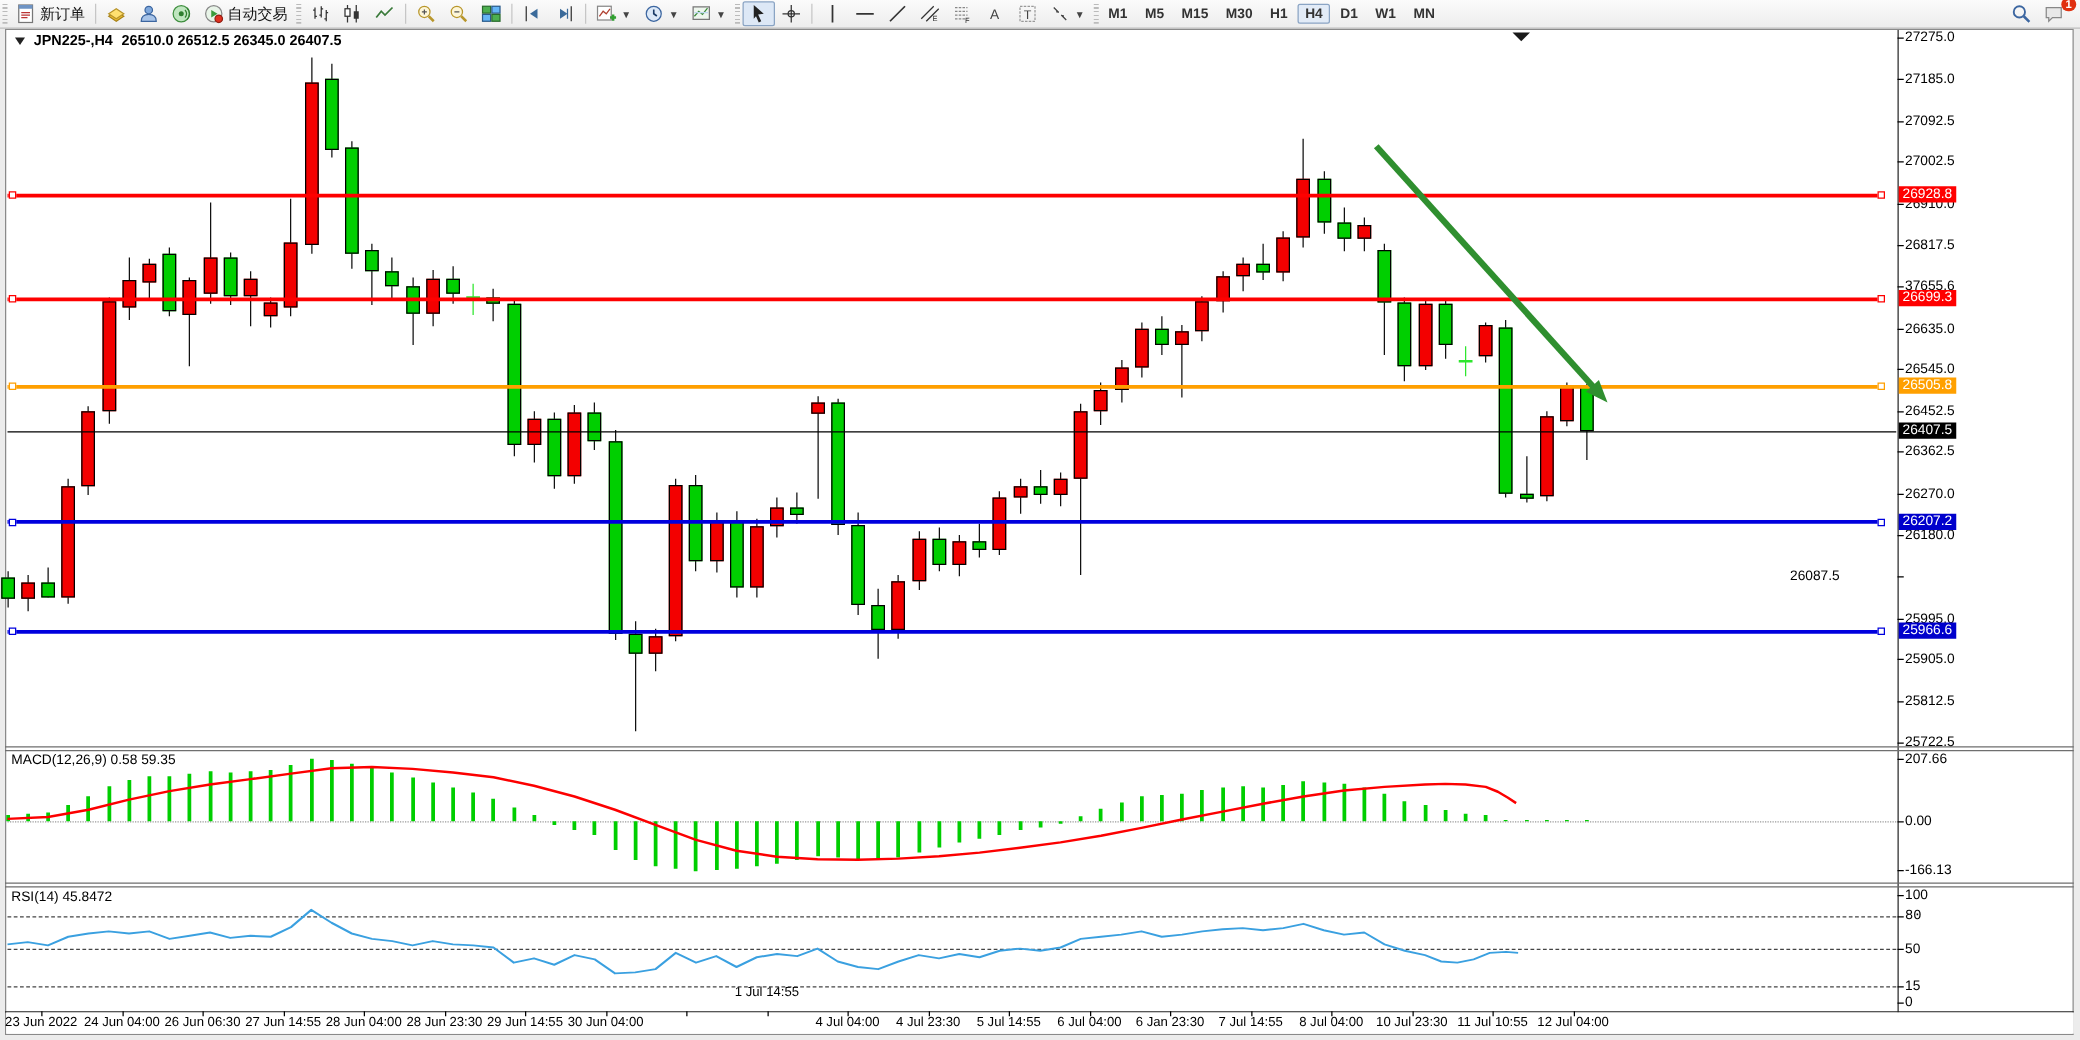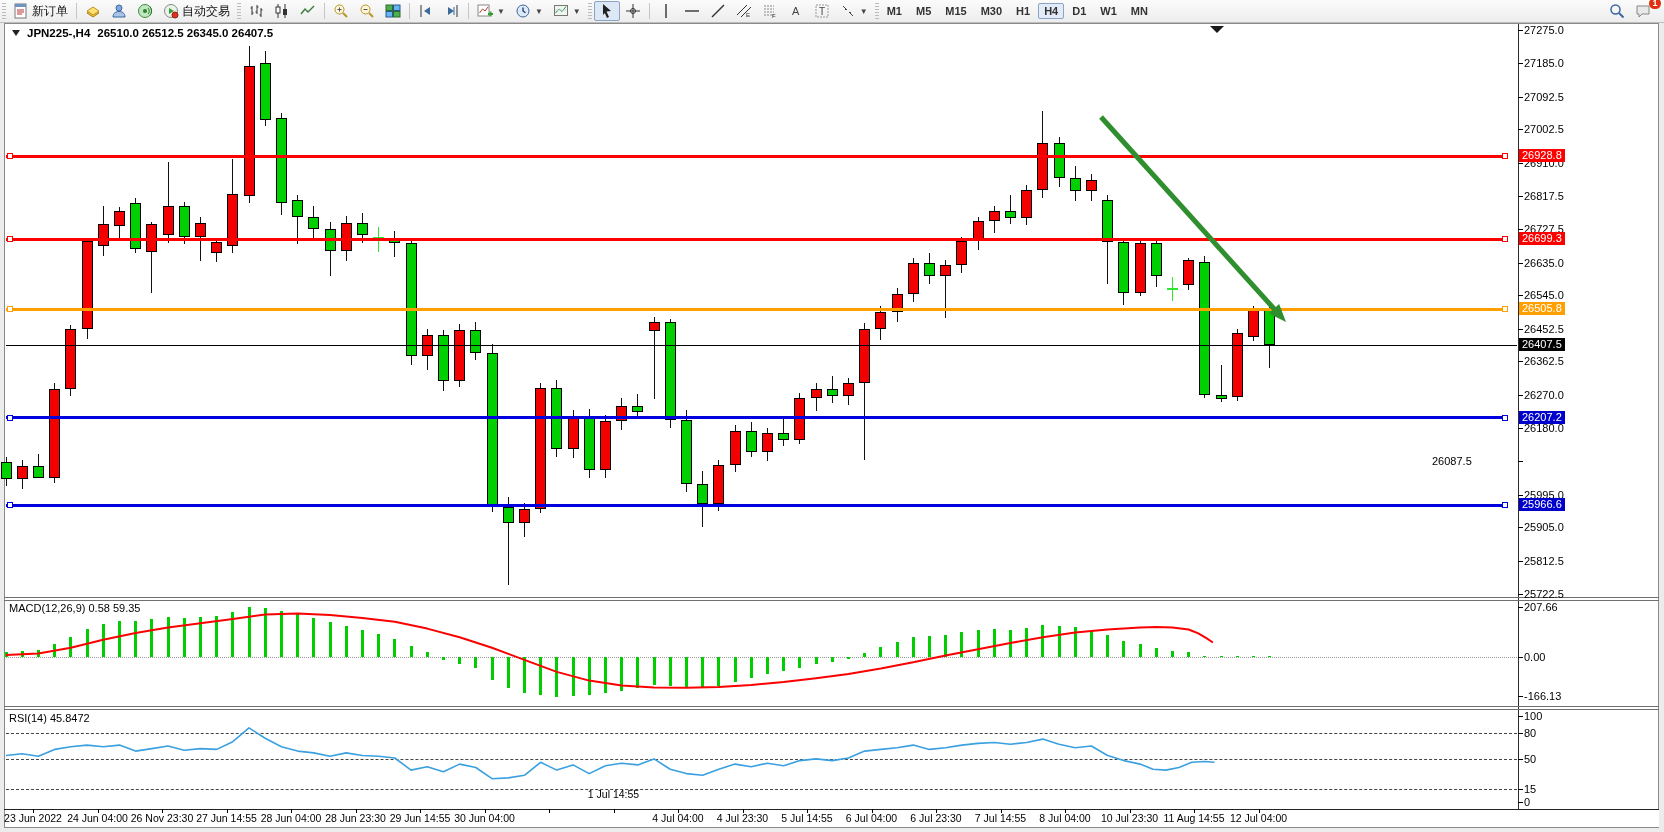--- a/index.html
+++ b/index.html
@@ -422,21 +422,21 @@
       <div class="abs" style="left: 1524px; top: 57.0729px; font-size: 11px; color: rgb(0, 0, 0);">27185.0</div>
       <div class="abs" style="left: 1518px; top: 96.6239px; width: 5px; height: 1px; background: rgb(0, 0, 0);"></div>
       <div class="abs" style="left: 1524px; top: 90.6239px; font-size: 11px; color: rgb(0, 0, 0);">27092.5</div>
       <div class="abs" style="left: 1518px; top: 129.268px; width: 5px; height: 1px; background: rgb(0, 0, 0);"></div>
       <div class="abs" style="left: 1524px; top: 123.268px; font-size: 11px; color: rgb(0, 0, 0);">27002.5</div>
       <div class="abs" style="left: 1518px; top: 162.819px; width: 5px; height: 1px; background: rgb(0, 0, 0);"></div>
       <div class="abs" style="left: 1524px; top: 156.819px; font-size: 11px; color: rgb(0, 0, 0);">26910.0</div>
       <div class="abs" style="left: 1518px; top: 196.37px; width: 5px; height: 1px; background: rgb(0, 0, 0);"></div>
       <div class="abs" style="left: 1524px; top: 190.37px; font-size: 11px; color: rgb(0, 0, 0);">26817.5</div>
       <div class="abs" style="left: 1518px; top: 229.014px; width: 5px; height: 1px; background: rgb(0, 0, 0);"></div>
-      <div class="abs" style="left: 1524px; top: 223.014px; font-size: 11px; color: rgb(0, 0, 0);">26727.5</div>
+      <div class="abs" style="left: 1524px; top: 223.014px; font-size: 11px; color: rgb(0, 0, 0);">37655.6</div>
       <div class="abs" style="left: 1518px; top: 262.565px; width: 5px; height: 1px; background: rgb(0, 0, 0);"></div>
       <div class="abs" style="left: 1524px; top: 256.565px; font-size: 11px; color: rgb(0, 0, 0);">26635.0</div>
       <div class="abs" style="left: 1518px; top: 295.209px; width: 5px; height: 1px; background: rgb(0, 0, 0);"></div>
       <div class="abs" style="left: 1524px; top: 289.209px; font-size: 11px; color: rgb(0, 0, 0);">26545.0</div>
       <div class="abs" style="left: 1518px; top: 328.76px; width: 5px; height: 1px; background: rgb(0, 0, 0);"></div>
       <div class="abs" style="left: 1524px; top: 322.76px; font-size: 11px; color: rgb(0, 0, 0);">26452.5</div>
       <div class="abs" style="left: 1518px; top: 361.404px; width: 5px; height: 1px; background: rgb(0, 0, 0);"></div>
       <div class="abs" style="left: 1524px; top: 355.404px; font-size: 11px; color: rgb(0, 0, 0);">26362.5</div>
       <div class="abs" style="left: 1518px; top: 394.955px; width: 5px; height: 1px; background: rgb(0, 0, 0);"></div>
       <div class="abs" style="left: 1524px; top: 388.955px; font-size: 11px; color: rgb(0, 0, 0);">26270.0</div>
@@ -472,21 +472,21 @@
       <div class="abs" style="left: 1519px; top: 410.734px; background: rgb(0, 0, 204); color: rgb(255, 255, 255); font-size: 11px; line-height: 13px; padding: 0px 3px;">26207.2</div>
       <div class="abs" style="left: 6px; top: 503.503px; width: 1502px; height: 3px; background: rgb(0, 0, 222);"></div>
       <div class="abs" style="left: 7px; top: 502.003px; width: 6px; height: 6px; background: rgb(255, 255, 255); border: 1px solid rgb(0, 0, 222); box-sizing: border-box;"></div>
       <div class="abs" style="left: 1502px; top: 502.003px; width: 6px; height: 6px; background: rgb(255, 255, 255); border: 1px solid rgb(0, 0, 222); box-sizing: border-box;"></div>
       <div class="abs" style="left: 1519px; top: 498.003px; background: rgb(0, 0, 204); color: rgb(255, 255, 255); font-size: 11px; line-height: 13px; padding: 0px 3px;">25966.6</div>
       <div class="abs" style="left: 33px; top: 809px; width: 1px; height: 4px; background: rgb(0, 0, 0);"></div>
       <div class="abs" style="left: 33px; top: 812px; font-size: 10.5px; color: rgb(0, 0, 0); transform: translateX(-50%); white-space: nowrap;">23 Jun 2022</div>
       <div class="abs" style="left: 97.5px; top: 809px; width: 1px; height: 4px; background: rgb(0, 0, 0);"></div>
       <div class="abs" style="left: 97.5px; top: 812px; font-size: 10.5px; color: rgb(0, 0, 0); transform: translateX(-50%); white-space: nowrap;">24 Jun 04:00</div>
       <div class="abs" style="left: 162px; top: 809px; width: 1px; height: 4px; background: rgb(0, 0, 0);"></div>
-      <div class="abs" style="left: 162px; top: 812px; font-size: 10.5px; color: rgb(0, 0, 0); transform: translateX(-50%); white-space: nowrap;">26 Nov 23:30</div>
+      <div class="abs" style="left: 162px; top: 812px; font-size: 10.5px; color: rgb(0, 0, 0); transform: translateX(-50%); white-space: nowrap;">26 Jun 06:30</div>
       <div class="abs" style="left: 226.5px; top: 809px; width: 1px; height: 4px; background: rgb(0, 0, 0);"></div>
       <div class="abs" style="left: 226.5px; top: 812px; font-size: 10.5px; color: rgb(0, 0, 0); transform: translateX(-50%); white-space: nowrap;">27 Jun 14:55</div>
       <div class="abs" style="left: 291px; top: 809px; width: 1px; height: 4px; background: rgb(0, 0, 0);"></div>
       <div class="abs" style="left: 291px; top: 812px; font-size: 10.5px; color: rgb(0, 0, 0); transform: translateX(-50%); white-space: nowrap;">28 Jun 04:00</div>
       <div class="abs" style="left: 355.5px; top: 809px; width: 1px; height: 4px; background: rgb(0, 0, 0);"></div>
       <div class="abs" style="left: 355.5px; top: 812px; font-size: 10.5px; color: rgb(0, 0, 0); transform: translateX(-50%); white-space: nowrap;">28 Jun 23:30</div>
       <div class="abs" style="left: 420px; top: 809px; width: 1px; height: 4px; background: rgb(0, 0, 0);"></div>
       <div class="abs" style="left: 420px; top: 812px; font-size: 10.5px; color: rgb(0, 0, 0); transform: translateX(-50%); white-space: nowrap;">29 Jun 14:55</div>
       <div class="abs" style="left: 484.5px; top: 809px; width: 1px; height: 4px; background: rgb(0, 0, 0);"></div>
       <div class="abs" style="left: 484.5px; top: 812px; font-size: 10.5px; color: rgb(0, 0, 0); transform: translateX(-50%); white-space: nowrap;">30 Jun 04:00</div>
@@ -496,29 +496,29 @@
       <div class="abs" style="left: 613.5px; top: 788px; font-size: 10.5px; color: rgb(0, 0, 0); transform: translateX(-50%); white-space: nowrap;">1 Jul 14:55</div>
       <div class="abs" style="left: 678px; top: 809px; width: 1px; height: 4px; background: rgb(0, 0, 0);"></div>
       <div class="abs" style="left: 678px; top: 812px; font-size: 10.5px; color: rgb(0, 0, 0); transform: translateX(-50%); white-space: nowrap;">4 Jul 04:00</div>
       <div class="abs" style="left: 742.5px; top: 809px; width: 1px; height: 4px; background: rgb(0, 0, 0);"></div>
       <div class="abs" style="left: 742.5px; top: 812px; font-size: 10.5px; color: rgb(0, 0, 0); transform: translateX(-50%); white-space: nowrap;">4 Jul 23:30</div>
       <div class="abs" style="left: 807px; top: 809px; width: 1px; height: 4px; background: rgb(0, 0, 0);"></div>
       <div class="abs" style="left: 807px; top: 812px; font-size: 10.5px; color: rgb(0, 0, 0); transform: translateX(-50%); white-space: nowrap;">5 Jul 14:55</div>
       <div class="abs" style="left: 871.5px; top: 809px; width: 1px; height: 4px; background: rgb(0, 0, 0);"></div>
       <div class="abs" style="left: 871.5px; top: 812px; font-size: 10.5px; color: rgb(0, 0, 0); transform: translateX(-50%); white-space: nowrap;">6 Jul 04:00</div>
       <div class="abs" style="left: 936px; top: 809px; width: 1px; height: 4px; background: rgb(0, 0, 0);"></div>
-      <div class="abs" style="left: 936px; top: 812px; font-size: 10.5px; color: rgb(0, 0, 0); transform: translateX(-50%); white-space: nowrap;">6 Jul 23:30</div>
+      <div class="abs" style="left: 936px; top: 812px; font-size: 10.5px; color: rgb(0, 0, 0); transform: translateX(-50%); white-space: nowrap;">6 Jan 23:30</div>
       <div class="abs" style="left: 1000.5px; top: 809px; width: 1px; height: 4px; background: rgb(0, 0, 0);"></div>
       <div class="abs" style="left: 1000.5px; top: 812px; font-size: 10.5px; color: rgb(0, 0, 0); transform: translateX(-50%); white-space: nowrap;">7 Jul 14:55</div>
       <div class="abs" style="left: 1065px; top: 809px; width: 1px; height: 4px; background: rgb(0, 0, 0);"></div>
       <div class="abs" style="left: 1065px; top: 812px; font-size: 10.5px; color: rgb(0, 0, 0); transform: translateX(-50%); white-space: nowrap;">8 Jul 04:00</div>
       <div class="abs" style="left: 1129.5px; top: 809px; width: 1px; height: 4px; background: rgb(0, 0, 0);"></div>
       <div class="abs" style="left: 1129.5px; top: 812px; font-size: 10.5px; color: rgb(0, 0, 0); transform: translateX(-50%); white-space: nowrap;">10 Jul 23:30</div>
       <div class="abs" style="left: 1194px; top: 809px; width: 1px; height: 4px; background: rgb(0, 0, 0);"></div>
-      <div class="abs" style="left: 1194px; top: 812px; font-size: 10.5px; color: rgb(0, 0, 0); transform: translateX(-50%); white-space: nowrap;">11 Aug 14:55</div>
+      <div class="abs" style="left: 1194px; top: 812px; font-size: 10.5px; color: rgb(0, 0, 0); transform: translateX(-50%); white-space: nowrap;">11 Jul 10:55</div>
       <div class="abs" style="left: 1258.5px; top: 809px; width: 1px; height: 4px; background: rgb(0, 0, 0);"></div>
       <div class="abs" style="left: 1258.5px; top: 812px; font-size: 10.5px; color: rgb(0, 0, 0); transform: translateX(-50%); white-space: nowrap;">12 Jul 04:00</div>
       <div class="abs" style="left: 6px; top: 657px; width: 1511px; height: 0px; border-top: 1px dotted rgb(154, 154, 154);"></div>
       <div class="abs" style="left: 1518px; top: 607px; width: 5px; height: 1px; background: rgb(0, 0, 0);"></div>
       <div class="abs" style="left: 1524px; top: 601px; font-size: 11px; color: rgb(0, 0, 0);">207.66</div>
       <div class="abs" style="left: 1518px; top: 657px; width: 5px; height: 1px; background: rgb(0, 0, 0);"></div>
       <div class="abs" style="left: 1524px; top: 651px; font-size: 11px; color: rgb(0, 0, 0);">0.00</div>
       <div class="abs" style="left: 1518px; top: 696px; width: 5px; height: 1px; background: rgb(0, 0, 0);"></div>
       <div class="abs" style="left: 1524px; top: 690px; font-size: 11px; color: rgb(0, 0, 0);">-166.13</div>
       <div class="abs" style="left: 4.5px; top: 652.181px; width: 3px; height: 4.81928px; background: rgb(0, 206, 0);"></div>
@@ -597,21 +597,21 @@
       <div class="abs" style="left: 1187.1px; top: 652.181px; width: 3px; height: 4.81928px; background: rgb(0, 206, 0);"></div>
       <div class="abs" style="left: 1203.3px; top: 655.554px; width: 3px; height: 1.44578px; background: rgb(0, 206, 0);"></div>
       <div class="abs" style="left: 1219.5px; top: 656px; width: 3px; height: 1px; background: rgb(0, 206, 0);"></div>
       <div class="abs" style="left: 1235.7px; top: 656px; width: 3px; height: 1px; background: rgb(0, 206, 0);"></div>
       <div class="abs" style="left: 1251.9px; top: 656px; width: 3px; height: 1px; background: rgb(0, 206, 0);"></div>
       <div class="abs" style="left: 1268.1px; top: 656px; width: 3px; height: 1px; background: rgb(0, 206, 0);"></div>
       <div class="abs" style="left: 1518px; top: 715.8px; width: 5px; height: 1px; background: rgb(0, 0, 0);"></div>
       <div class="abs" style="left: 1524px; top: 709.8px; font-size: 11px; color: rgb(0, 0, 0);">100</div>
       <div class="abs" style="left: 6px; top: 733.04px; width: 1511px; height: 0px; border-top: 1px dashed rgb(68, 68, 68);"></div>
       <div class="abs" style="left: 1518px; top: 733.04px; width: 5px; height: 1px; background: rgb(0, 0, 0);"></div>
-      <div class="abs" style="left: 1524px; top: 727.04px; font-size: 11px; color: rgb(0, 0, 0);">80</div>
+      <div class="abs" style="left: 1524px; top: 727.04px; font-size: 11px; color: rgb(0, 0, 0); font-family: Liberation Mono, monospace;">80</div>
       <div class="abs" style="left: 6px; top: 758.9px; width: 1511px; height: 0px; border-top: 1px dashed rgb(68, 68, 68);"></div>
       <div class="abs" style="left: 1518px; top: 758.9px; width: 5px; height: 1px; background: rgb(0, 0, 0);"></div>
       <div class="abs" style="left: 1524px; top: 752.9px; font-size: 11px; color: rgb(0, 0, 0);">50</div>
       <div class="abs" style="left: 6px; top: 789.07px; width: 1511px; height: 0px; border-top: 1px dashed rgb(68, 68, 68);"></div>
       <div class="abs" style="left: 1518px; top: 789.07px; width: 5px; height: 1px; background: rgb(0, 0, 0);"></div>
       <div class="abs" style="left: 1524px; top: 783.07px; font-size: 11px; color: rgb(0, 0, 0);">15</div>
       <div class="abs" style="left: 1518px; top: 802px; width: 5px; height: 1px; background: rgb(0, 0, 0);"></div>
       <div class="abs" style="left: 1524px; top: 796px; font-size: 11px; color: rgb(0, 0, 0);">0</div>
       <svg width="1664" height="832" style="position: absolute; left: 0px; top: 0px; pointer-events: none;">
         <polyline points="6.0,655.1 38.4,653.6 70.8,647.8 103.2,639.7 135.6,632.9 168.0,627.6 200.4,623.3 232.8,618.9 265.2,614.6 297.6,613.6 330.0,615.1 362.4,618.0 394.8,621.8 427.2,628.6 459.6,637.2 492.0,647.8 524.4,659.9 556.8,671.9 589.2,680.6 621.6,685.4 654.0,687.4 686.4,687.8 718.8,686.9 751.2,685.0 783.6,682.1 816.0,678.2 848.4,673.9 880.8,668.6 913.2,662.3 945.6,655.6 978.0,649.3 1010.4,643.0 1042.8,637.2 1075.2,632.4 1107.6,629.5 1140.0,627.6 1156.2,627.1 1172.4,627.6 1188.6,629.5 1198.3,633.4 1206.4,638.2 1212.9,642.5" fill="none" stroke="#fc0000" stroke-width="2" stroke-linejoin="round"></polyline>

